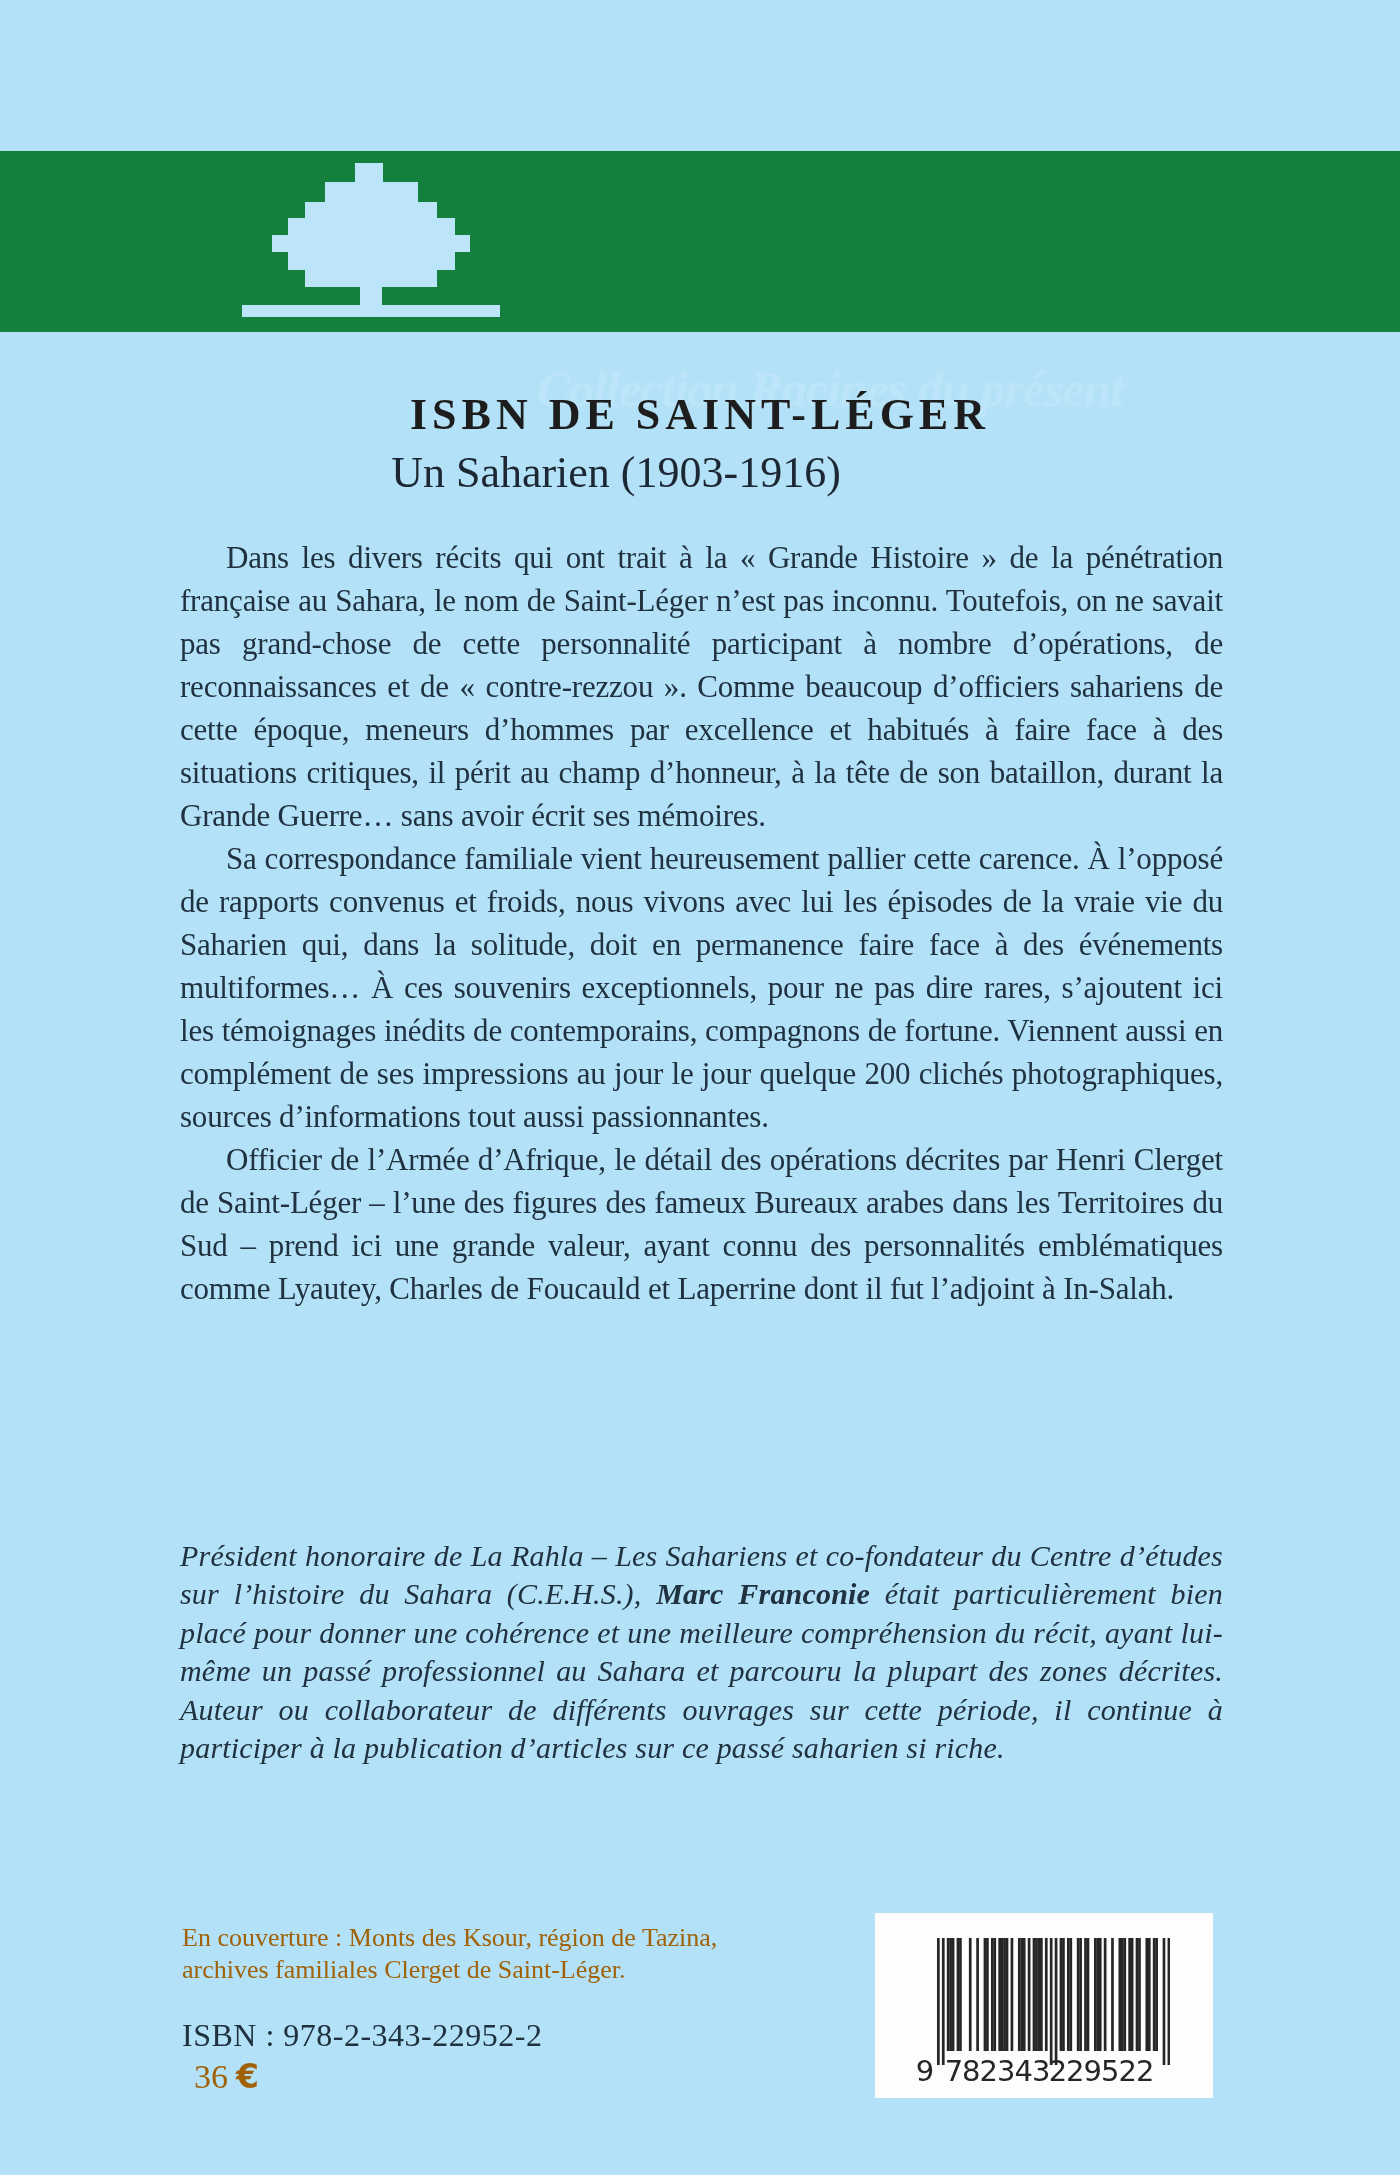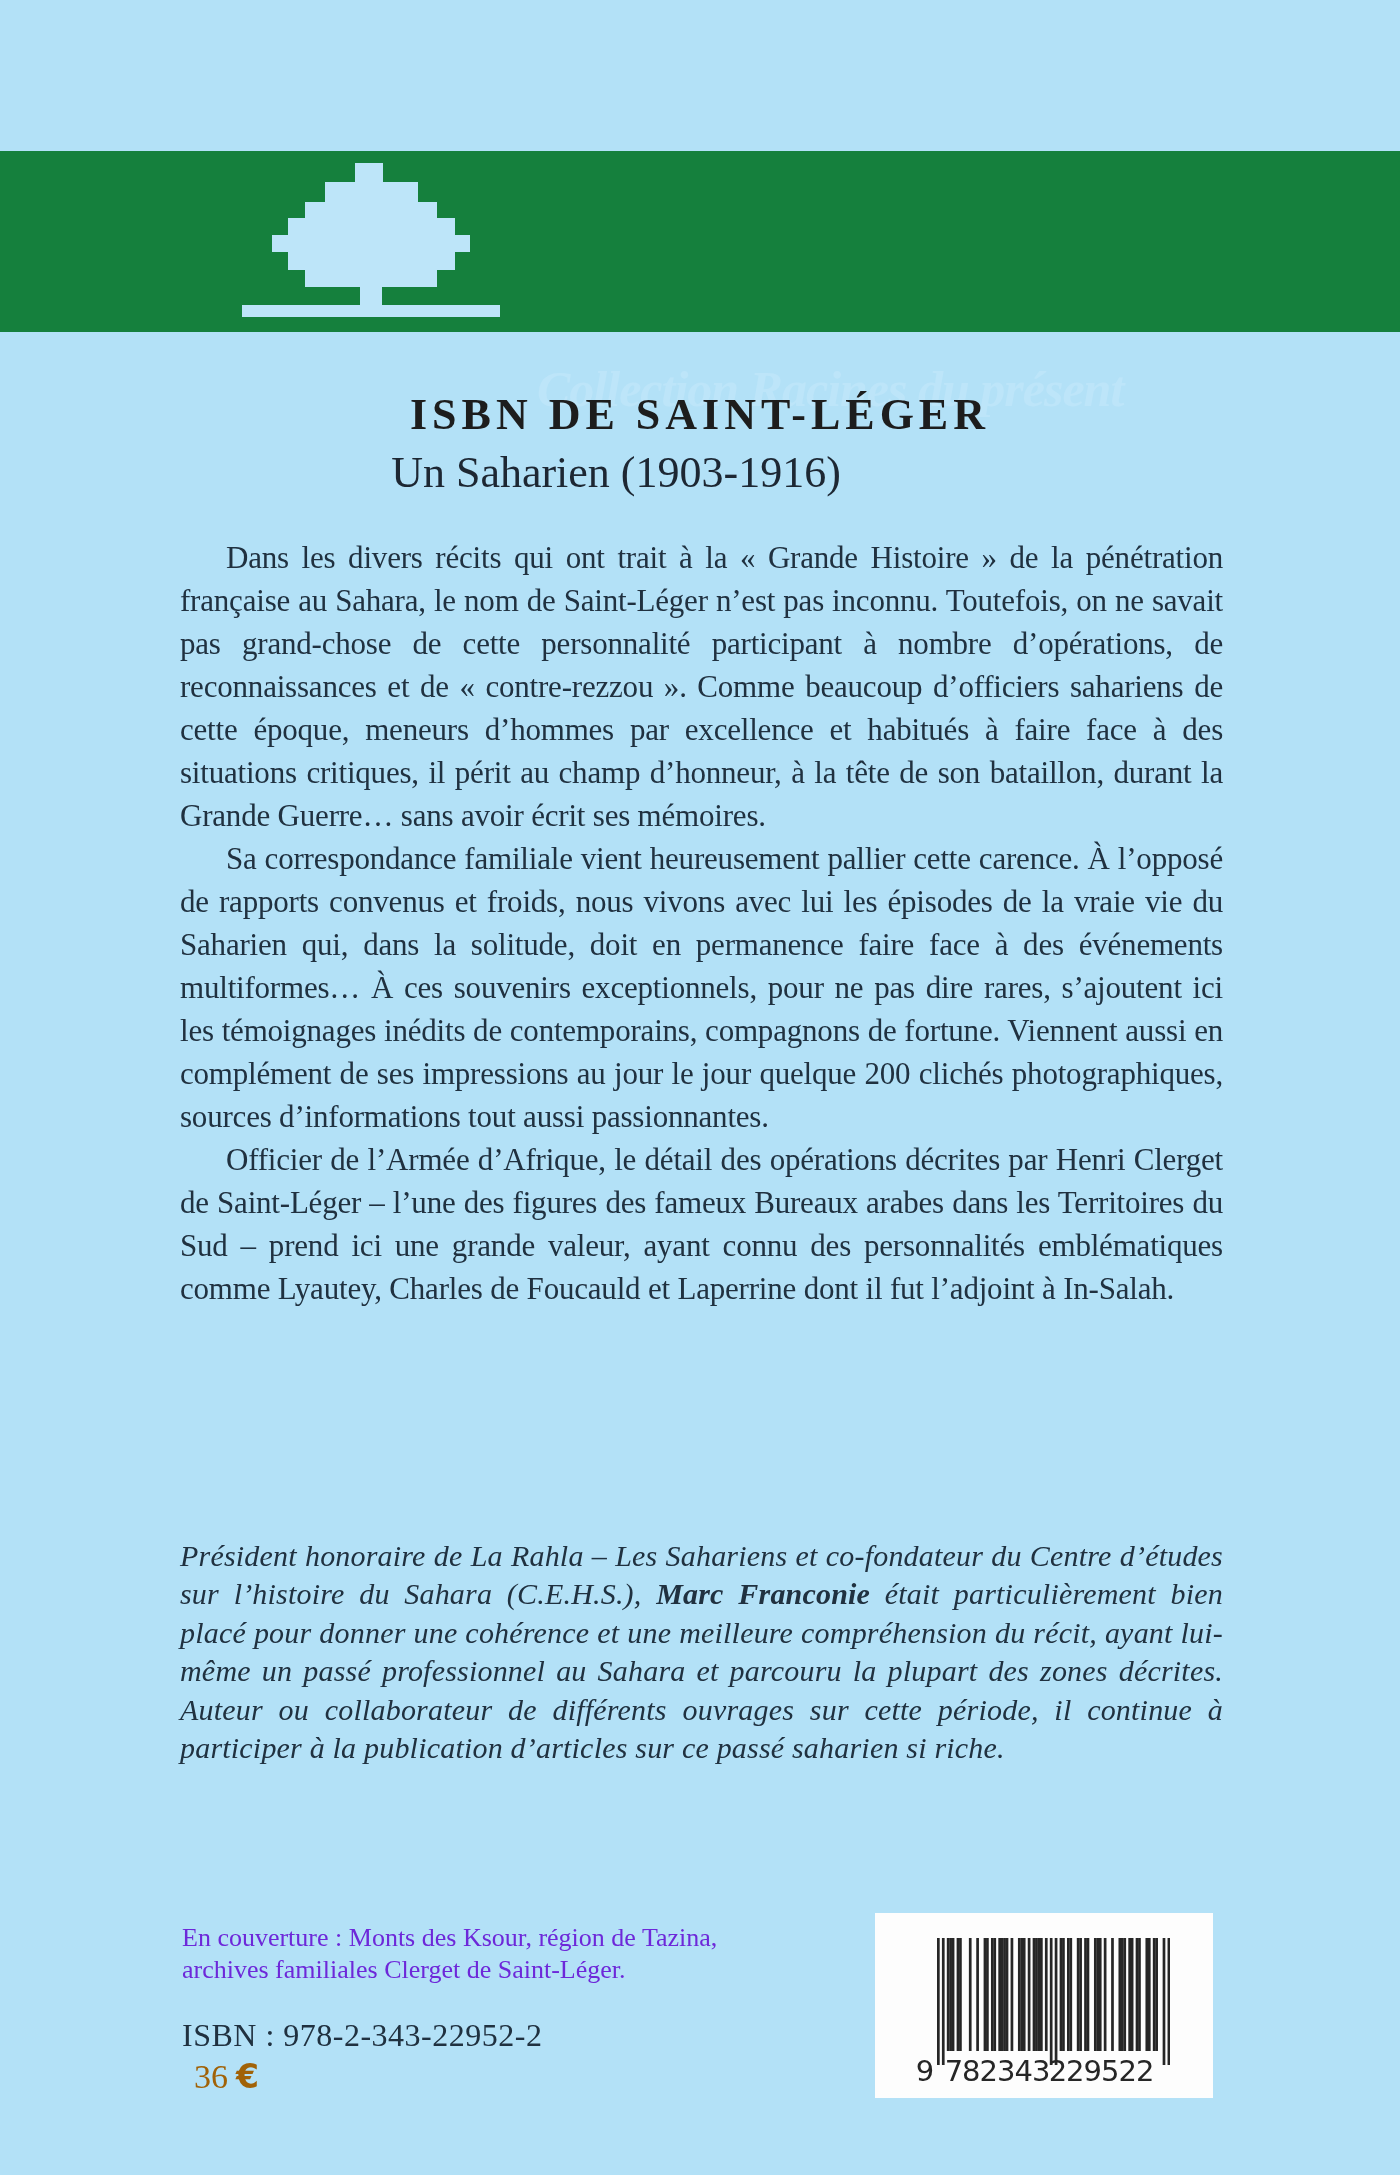--- a/index.html
+++ b/index.html
@@ -68,21 +68,21 @@
     font-size: 30px; line-height: 38.4px;
     text-align: justify;
     letter-spacing: 0.2px;
   }
   .author-name { font-weight: bold; }
 
   
   .cover-credit {
     position: absolute; left: 182px; top: 1922px;
     font-size: 26px; line-height: 31.5px;
-    color: #6d28d9;
+    color: #a16207;
   }
   .isbn-line {
     position: absolute; left: 182px; top: 2016px;
     font-size: 32px; line-height: 38px;
     color: #203140; letter-spacing: 0.5px;
   }
   .price-line {
     position: absolute; left: 194px; top: 2057px;
     font-size: 34px; line-height: 40px;
     color: #a16207;

